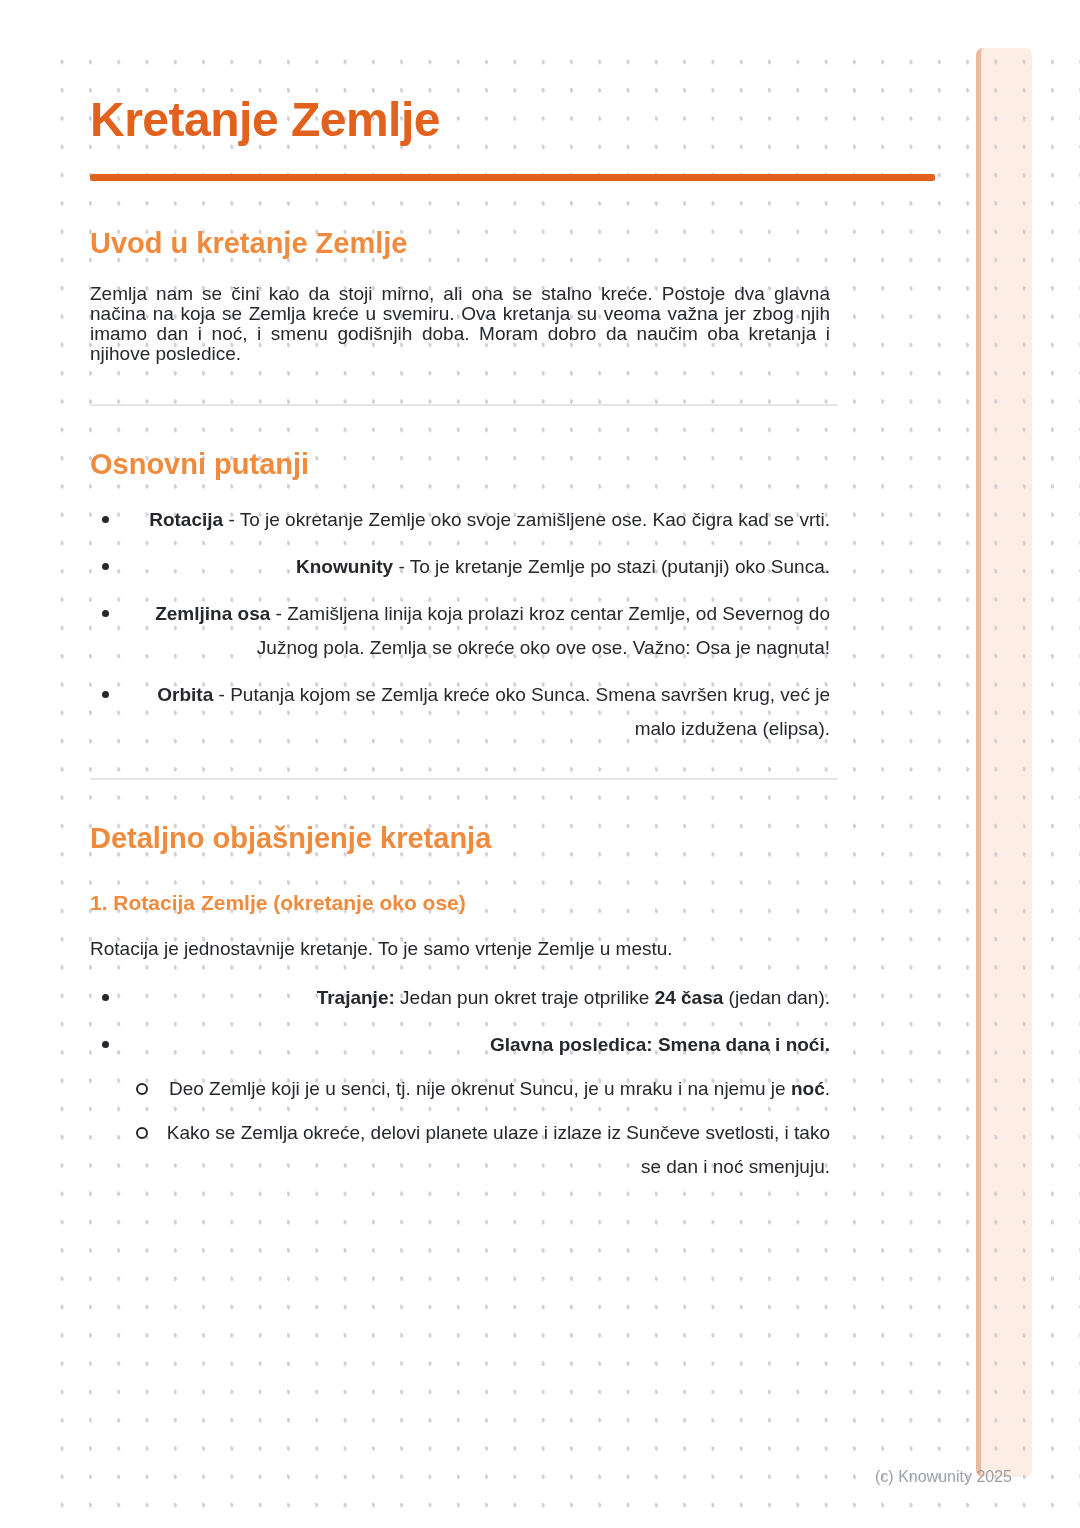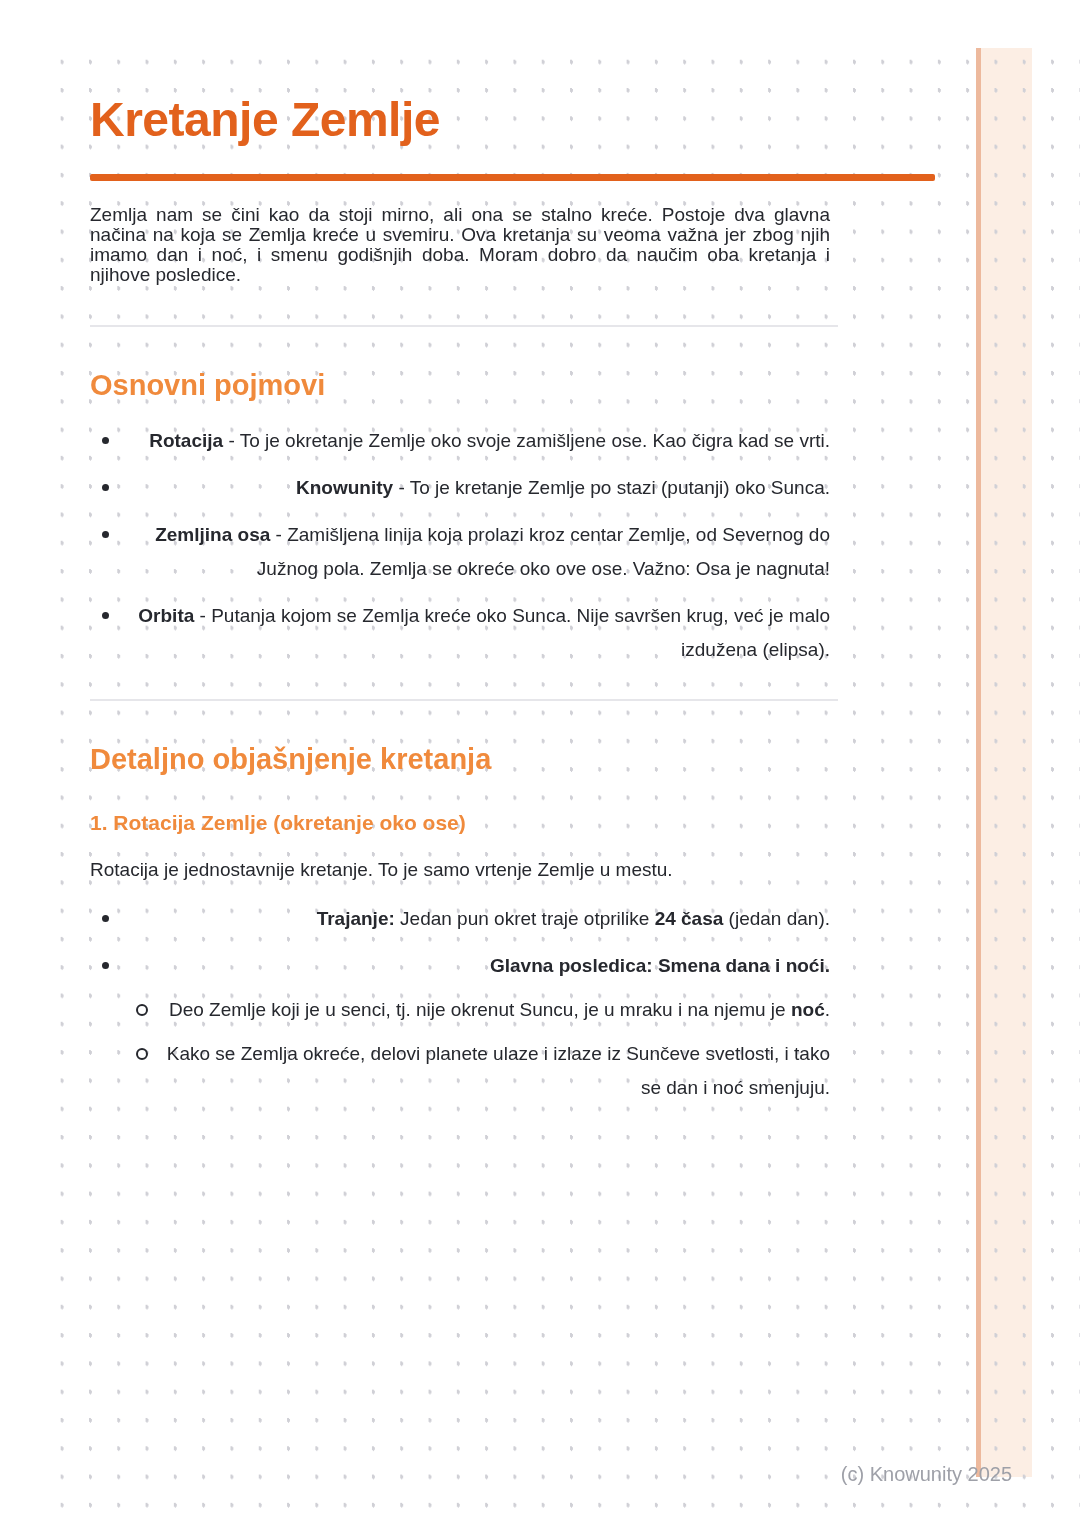--- a/index.html
+++ b/index.html
@@ -1,15 +1,15 @@
 <!DOCTYPE html>
 <html style="--accent-dark: #E2611C; --accent-light: #F08A3C; --text: #26282E; --muted: #9EA0A8; --divider: #E6E6EA; --dot: #D0D0D6; --ribbon-fill: #FCEEE4; --ribbon-edge: #EDB99D;"><head>
 <meta charset="utf-8">
 <style>
-  * { margin:0; padding:0; box-sizing:border-box; }
+  * { margin:0; padding:0; box-sizing:border-box;border-radius:7px; }
   html,body { background:#ffffff; }
   body { width:1080px; height:1528px; font-family:"Liberation Sans", sans-serif; }
 
   .page { position:relative; width:1080px; height:1528px; overflow:hidden; background:#ffffff;
           color:var(--text,#26282E); }
 
   
   .ribbon { position:absolute; left:976px; top:48px; width:56px; height:1429px; z-index:0;
             background:var(--ribbon-fill,#FCEEE4); border-left:5px solid var(--ribbon-edge,#EDB99D); }
 
@@ -44,61 +44,62 @@
                          border-radius:50%; background:var(--text,#26282E); }
 
   ul.sub { list-style:none; margin-top:9px; }
   ul.sub > li { position:relative; padding-left:35px; margin-top:10px; }
   ul.sub > li::before { content:""; position:absolute; left:11px; top:11px; width:8px; height:8px;
                         border-radius:50%; border:2px solid var(--text,#26282E); background:transparent; }
 
   .b { font-weight:700; }
   .i { }
 
-  .footer { position:absolute; right:68px; bottom:42px; z-index:3; font-size:20px;
+  .footer { position:absolute; right:68px; bottom:42px; z-index:3; font-size:16px;
             color:var(--muted,#9EA0A8); }
 </style>
 </head>
 <body>
 
 <div class="page">
 
   <div class="ribbon"></div>
   <div class="dots"></div>
 
   <main class="content">
 
     <h1 class="title">Kretanje Zemlje</h1>
     <div class="title-rule"></div>
 
     <section>
+      <h2 class="sec sec-uvod">Uvod u kretanje Zemlje</h2>
       <p class="body just">Zemlja nam se čini kao da stoji mirno, ali ona se stalno kreće. Postoje dva glavna načina na koja se Zemlja kreće u svemiru. Ova kretanja su veoma važna jer zbog njih imamo dan i noć, i smenu godišnjih doba. Moram dobro da naučim oba kretanja i njihove posledice.</p>
     </section>
 
     <hr class="div">
 
     <section>
-      <h2 class="sec sec-after-hr">Osnovni pojmovi</h2>
+      <h2 class="sec sec-after-hr">Osnovni putanji</h2>
       <ul class="main">
         <li>
           <span class="b">Rotacija</span>
           <span>- To je okretanje Zemlje oko svoje zamišljene ose. Kao čigra kad se vrti.</span>
         </li>
         <li>
           <span class="b">Knowunity</span>
           <span>- To je kretanje Zemlje po stazi (putanji) oko Sunca.</span>
         </li>
         <li>
           <span class="b">Zemljina osa</span>
           <span>- Zamišljena linija koja prolazi kroz centar Zemlje, od Severnog do Južnog pola. Zemlja se okreće oko ove ose. Važno:</span>
           <span class="i">Osa je nagnuta!</span>
         </li>
         <li>
           <span class="b">Orbita</span>
-          <span>- Putanja kojom se Zemlja kreće oko Sunca. Nije savršen krug, već je malo izdužena (elipsa).</span>
+          <span>- Putanja kojom se Zemlja kreće oko Sunca. Smena savršen krug, već je malo izdužena (elipsa).</span>
         </li>
       </ul>
     </section>
 
     <hr class="div div2">
 
     <section>
       <h2 class="sec sec-after-hr">Detaljno objašnjenje kretanja</h2>
       <h3 class="subsec">1. Rotacija Zemlje (okretanje oko ose)</h3>
       <p class="body">Rotacija je jednostavnije kretanje. To je samo vrtenje Zemlje u mestu.</p>

